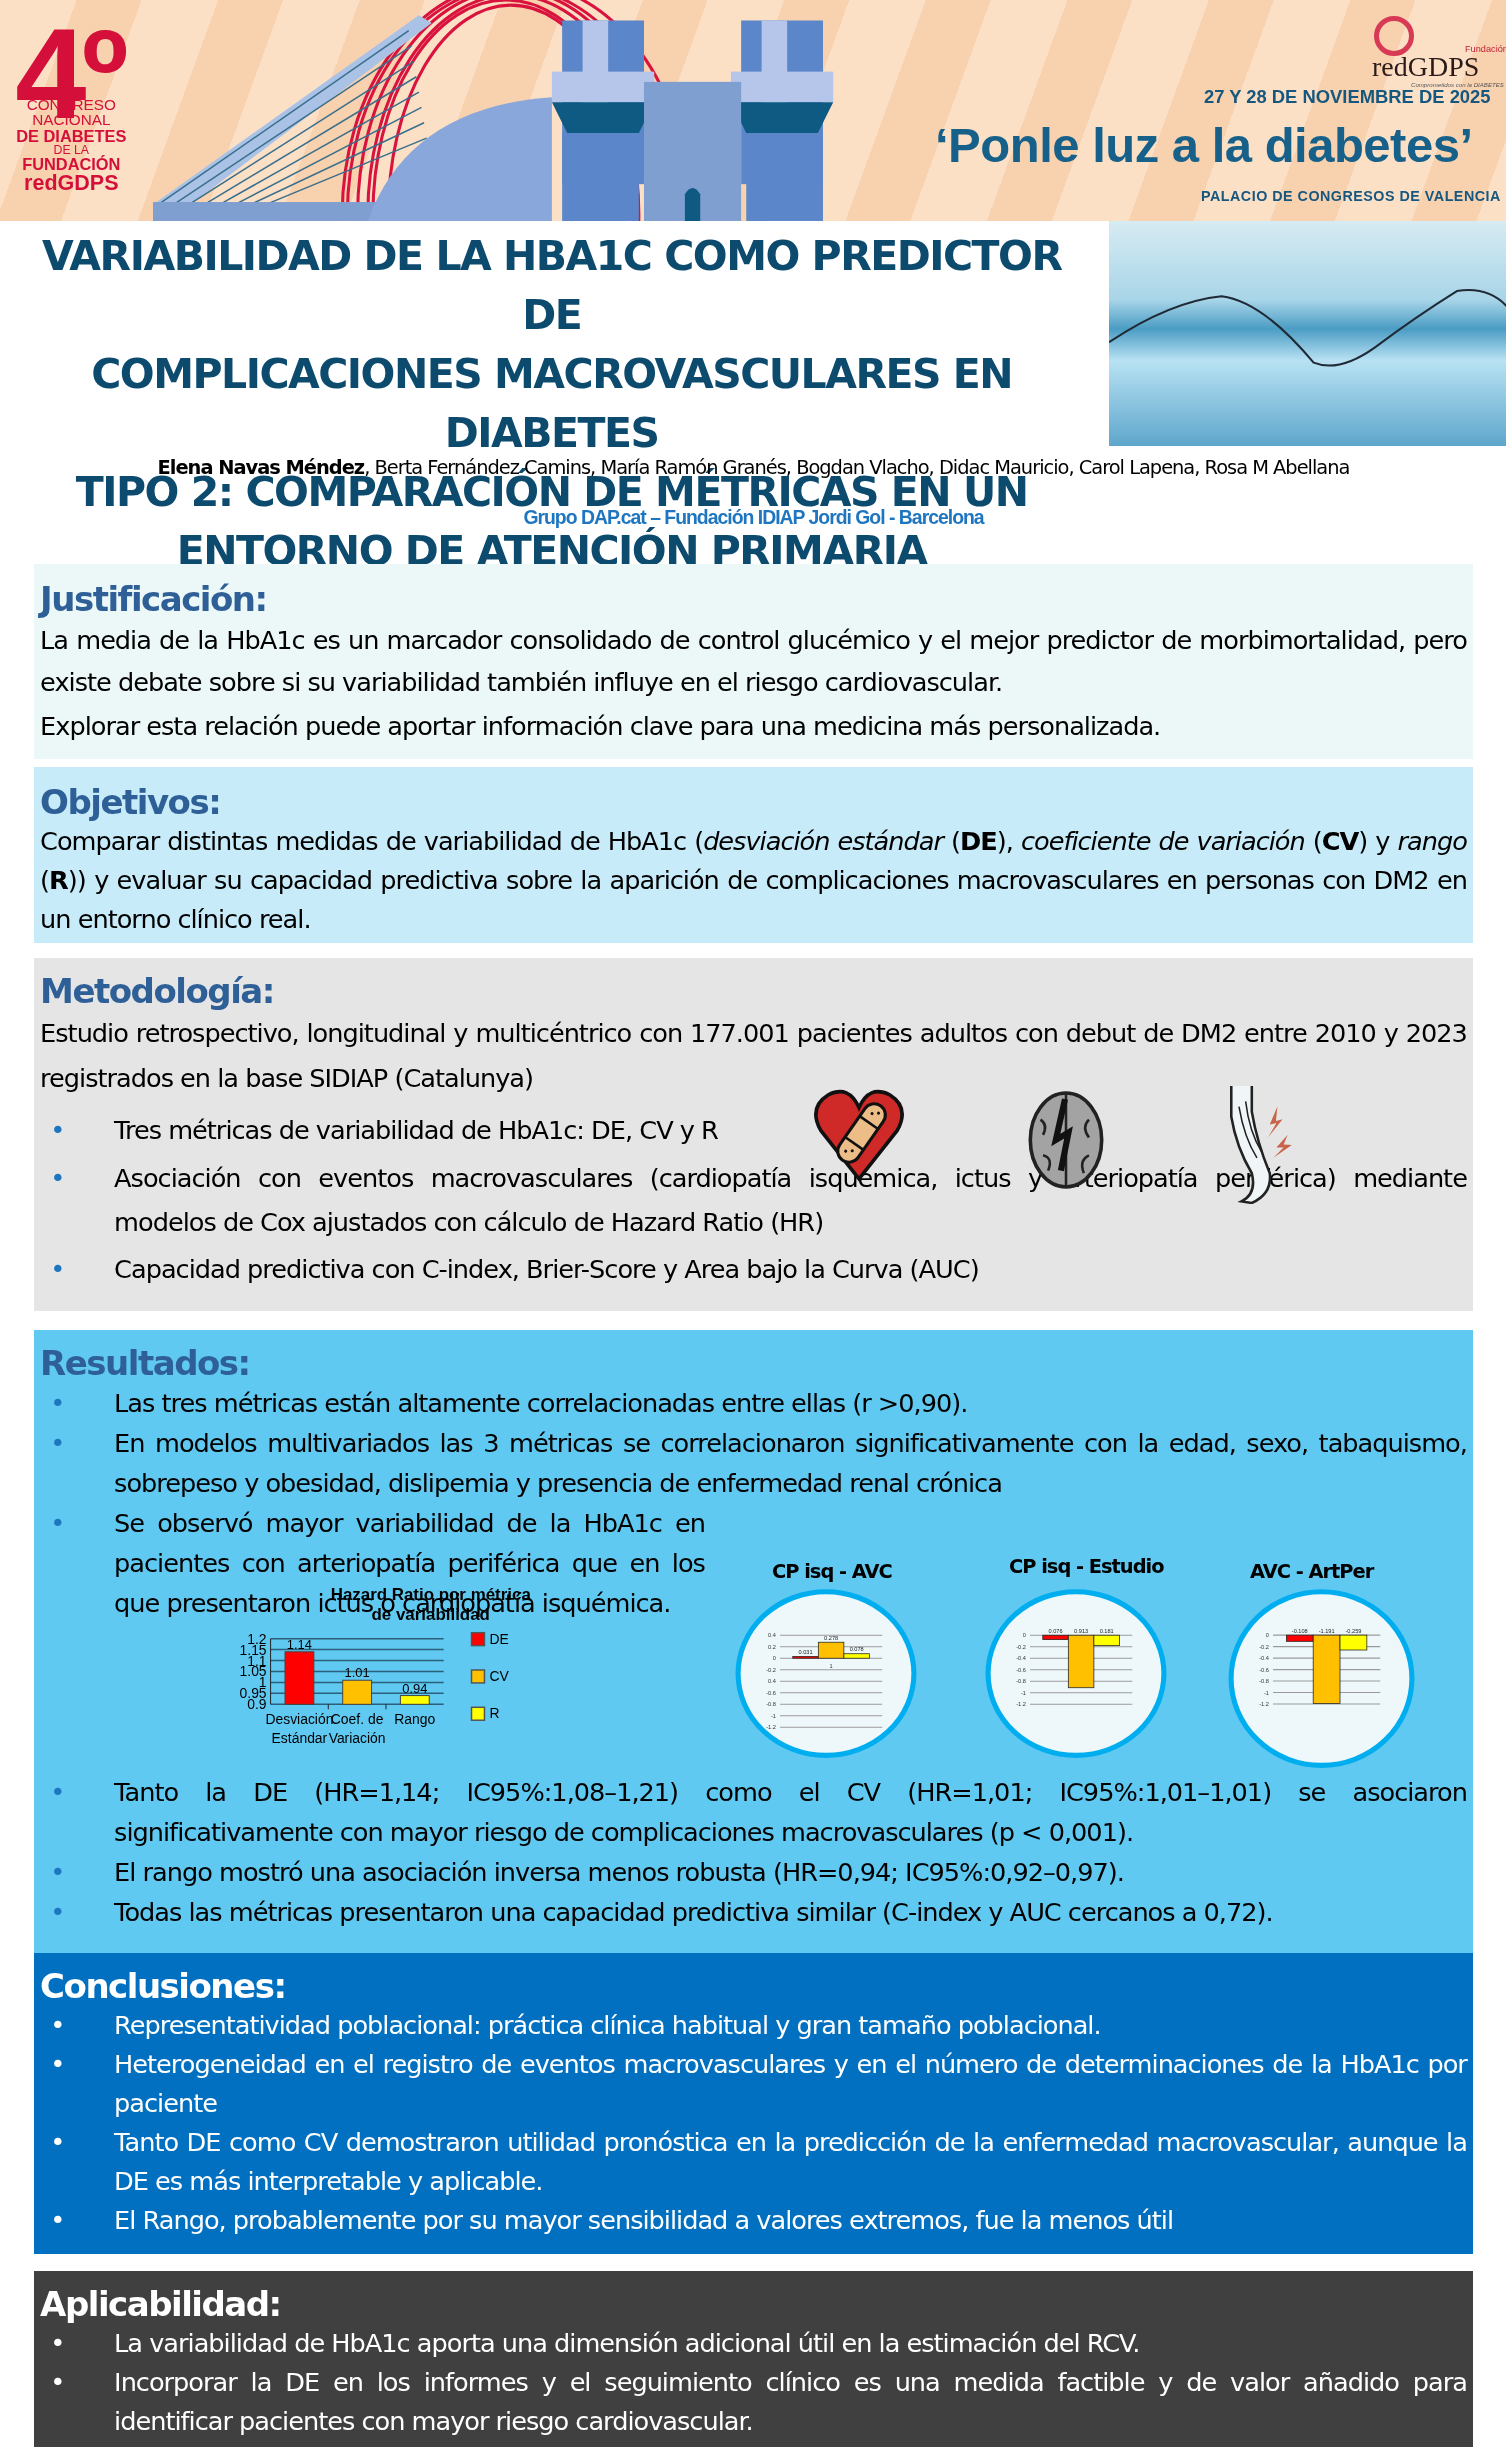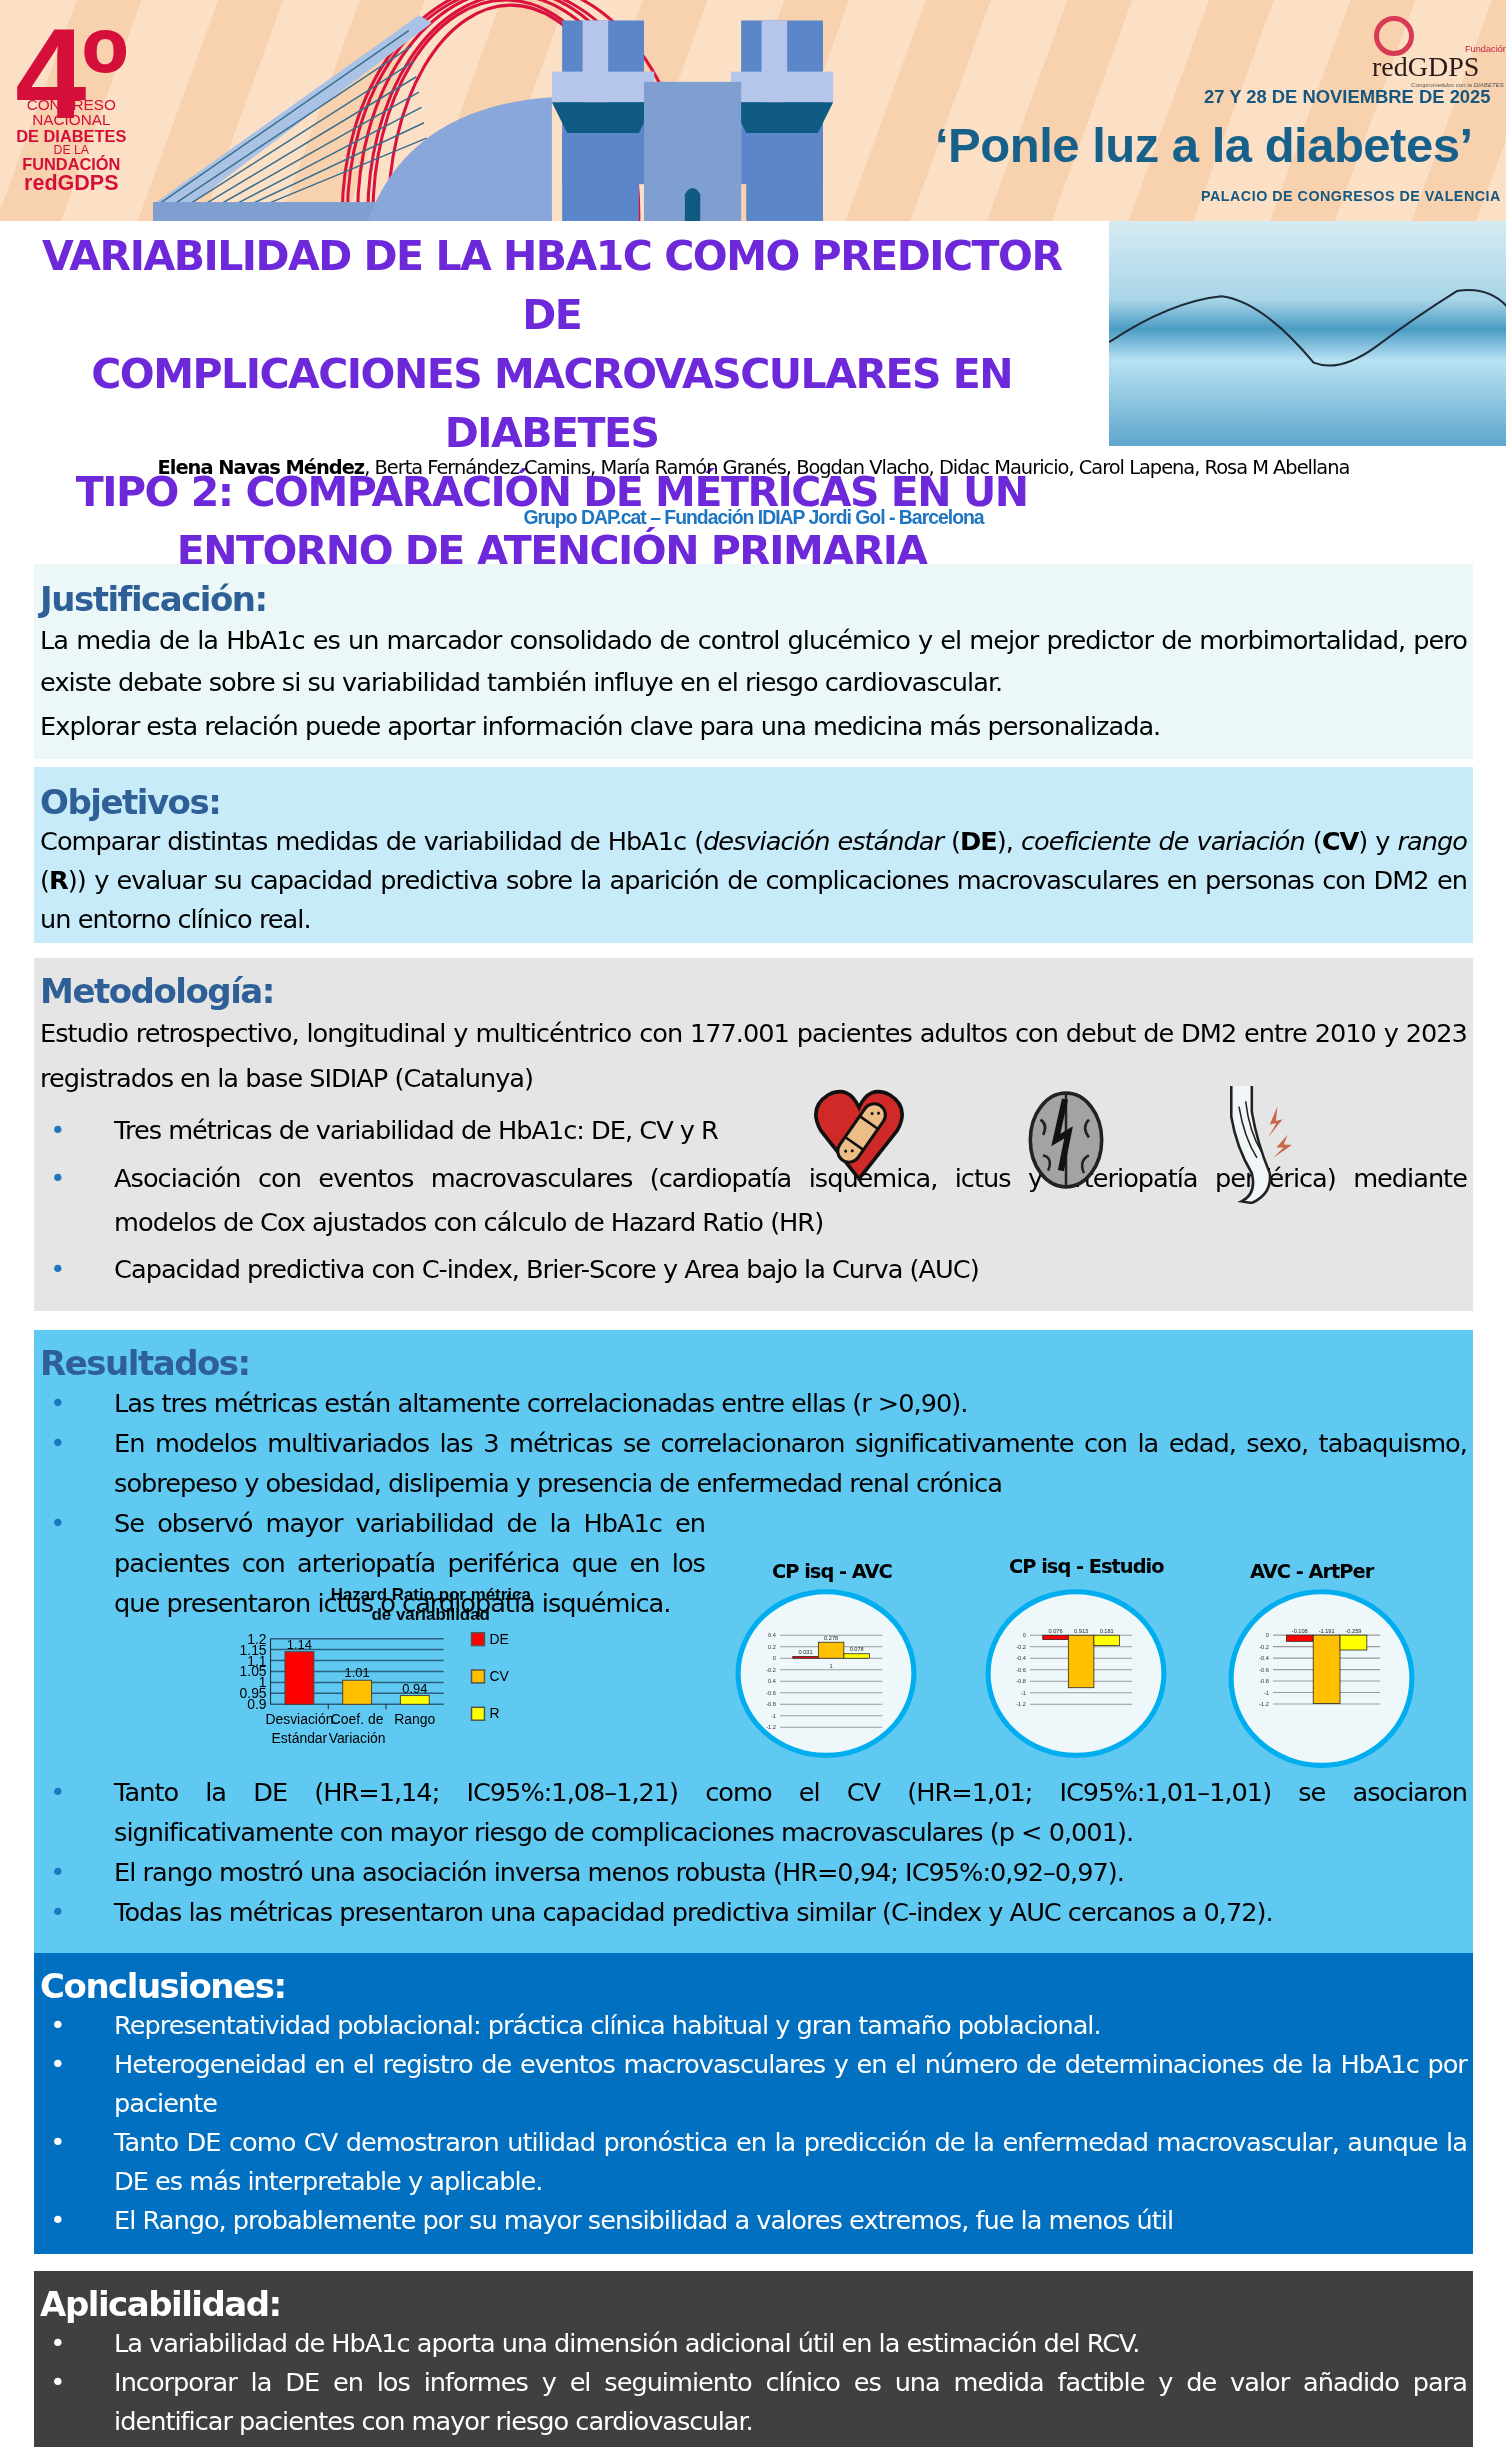--- a/index.html
+++ b/index.html
@@ -19,21 +19,21 @@
   .header-venue { left: 1201px; top: 188px; font-size: 14.3px; font-weight: bold; color: #16577f; letter-spacing: 0.5px; }
   .logo-ring { left: 1374px; top: 16.4px; width: 30px; height: 30px; border-radius: 50%; border: 5.1px solid #d83a55; }
   .logo-fundacion { left: 1465px; top: 44px; font-size: 9.2px; color: #c0203a; }
   .logo-name { left: 1372px; top: 51px; font-size: 28px; font-family: "Liberation Serif", serif; color: #2a1a1a; }
   .logo-tag { left: 1411px; top: 81px; font-size: 6.1px; font-style: italic; color: #555; }
 
   
   .water-image { left: 1109px; top: 221px; width: 398px; height: 225px;
     background: linear-gradient(180deg, #d7ebf3 0%, #a8d5e8 35%, #4b9cc4 48%, #b8e2f3 62%, #5ea6cc 100%); }
   .water-wave { left: 1109px; top: 286px; width: 398px; height: 92px; }
-  .main-title { left: 10.2px; top: 227px; width: 1083px; text-align: center; color: #6d28d9; font-family: "DejaVu Sans", sans-serif; font-weight: bold; font-size: 41px; line-height: 59px; letter-spacing: -1.5px; }
+  .main-title { left: 10.2px; top: 227px; width: 1083px; text-align: center; color: #0c4a6e; font-family: "DejaVu Sans", sans-serif; font-weight: bold; font-size: 41px; line-height: 59px; letter-spacing: -1.5px; }
   .authors { left: 0; top: 456px; width: 1507px; text-align: center; font-size: 19.4px; color: #000; font-family: "DejaVu Sans", sans-serif; letter-spacing: -1px; }
   .authors b { font-weight: bold; }
   .affiliation { left: 0; top: 506px; width: 1507px; text-align: center; font-size: 19.4px; color: #1f76c0; font-weight: bold; font-family: Liberation Sans, sans-serif; letter-spacing: -1px; }
 
   
   .section { left: 34px; width: 1439px; box-sizing: border-box; padding: 0 6.1px; font-family: "DejaVu Sans", sans-serif; letter-spacing: -1px; }
   .section h2 { margin: 0; font-size: 34px; font-weight: bold; color: #2e5f97; letter-spacing: -1.5px; }
   .section p { margin: 0; font-size: 25.6px; line-height: 42px; color: #000; text-align: justify; }
   .section ul { list-style: none; margin: 0; padding: 0; }
   .section li { position: relative; padding-left: 74px; font-size: 25.6px; line-height: 39px; text-align: justify; }

